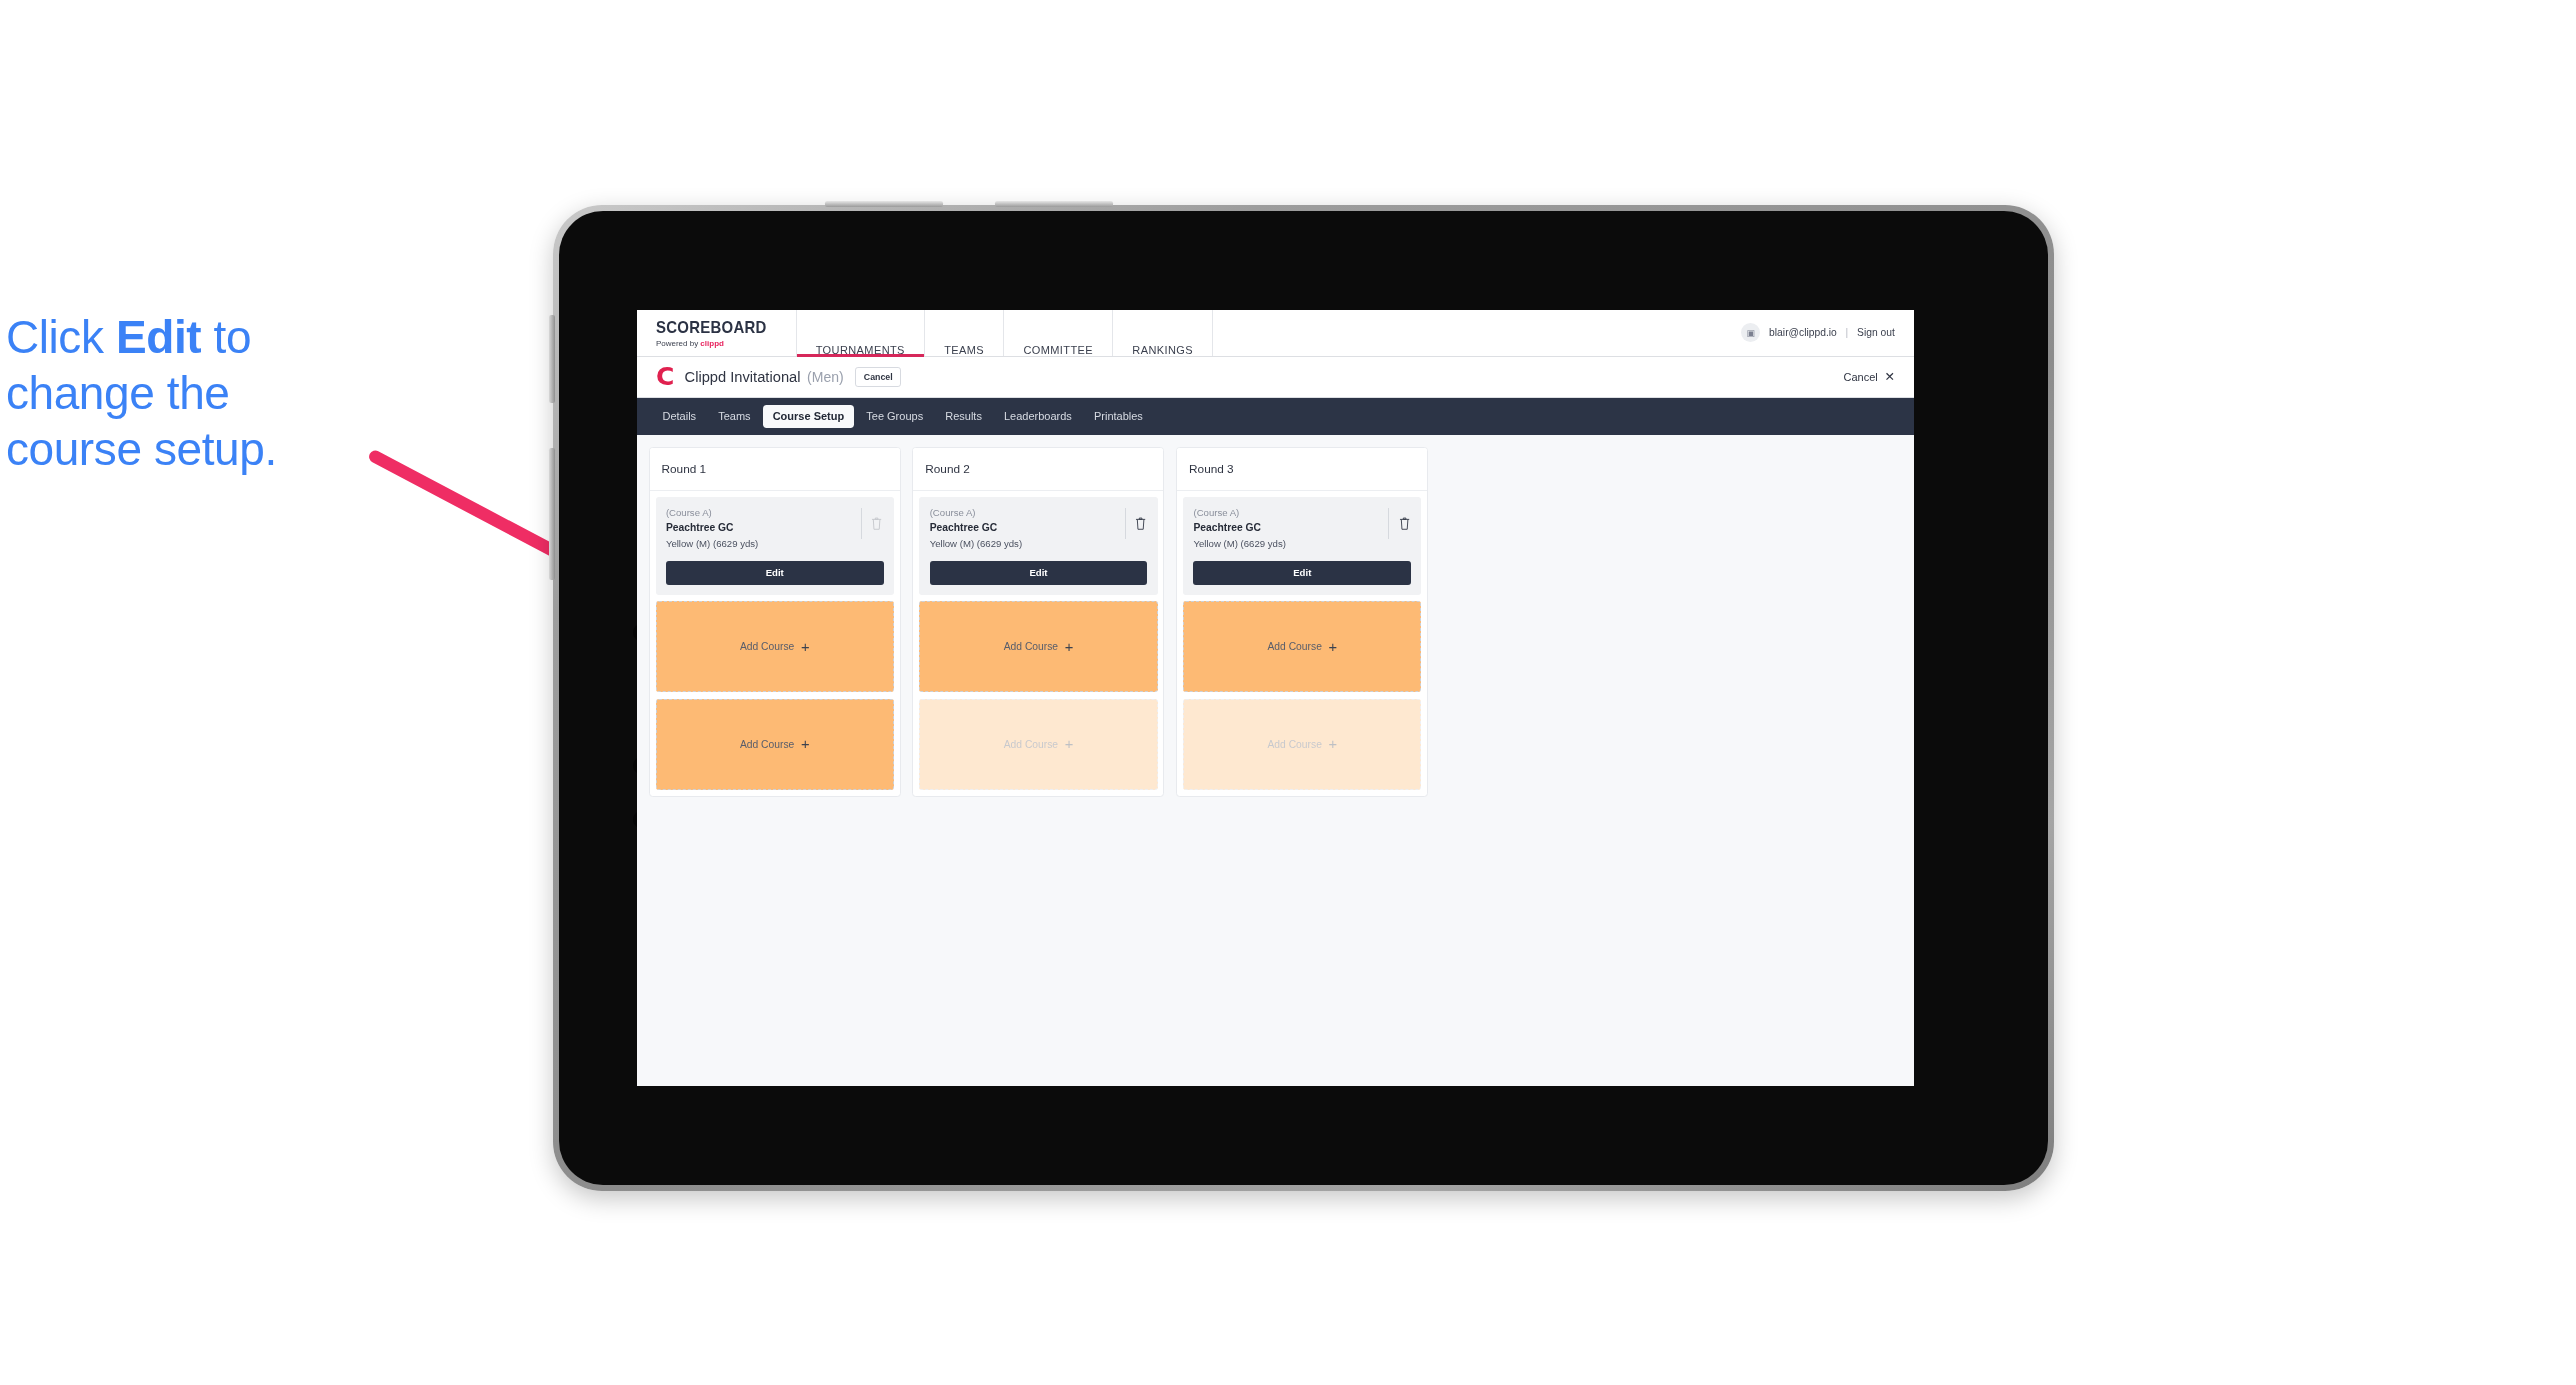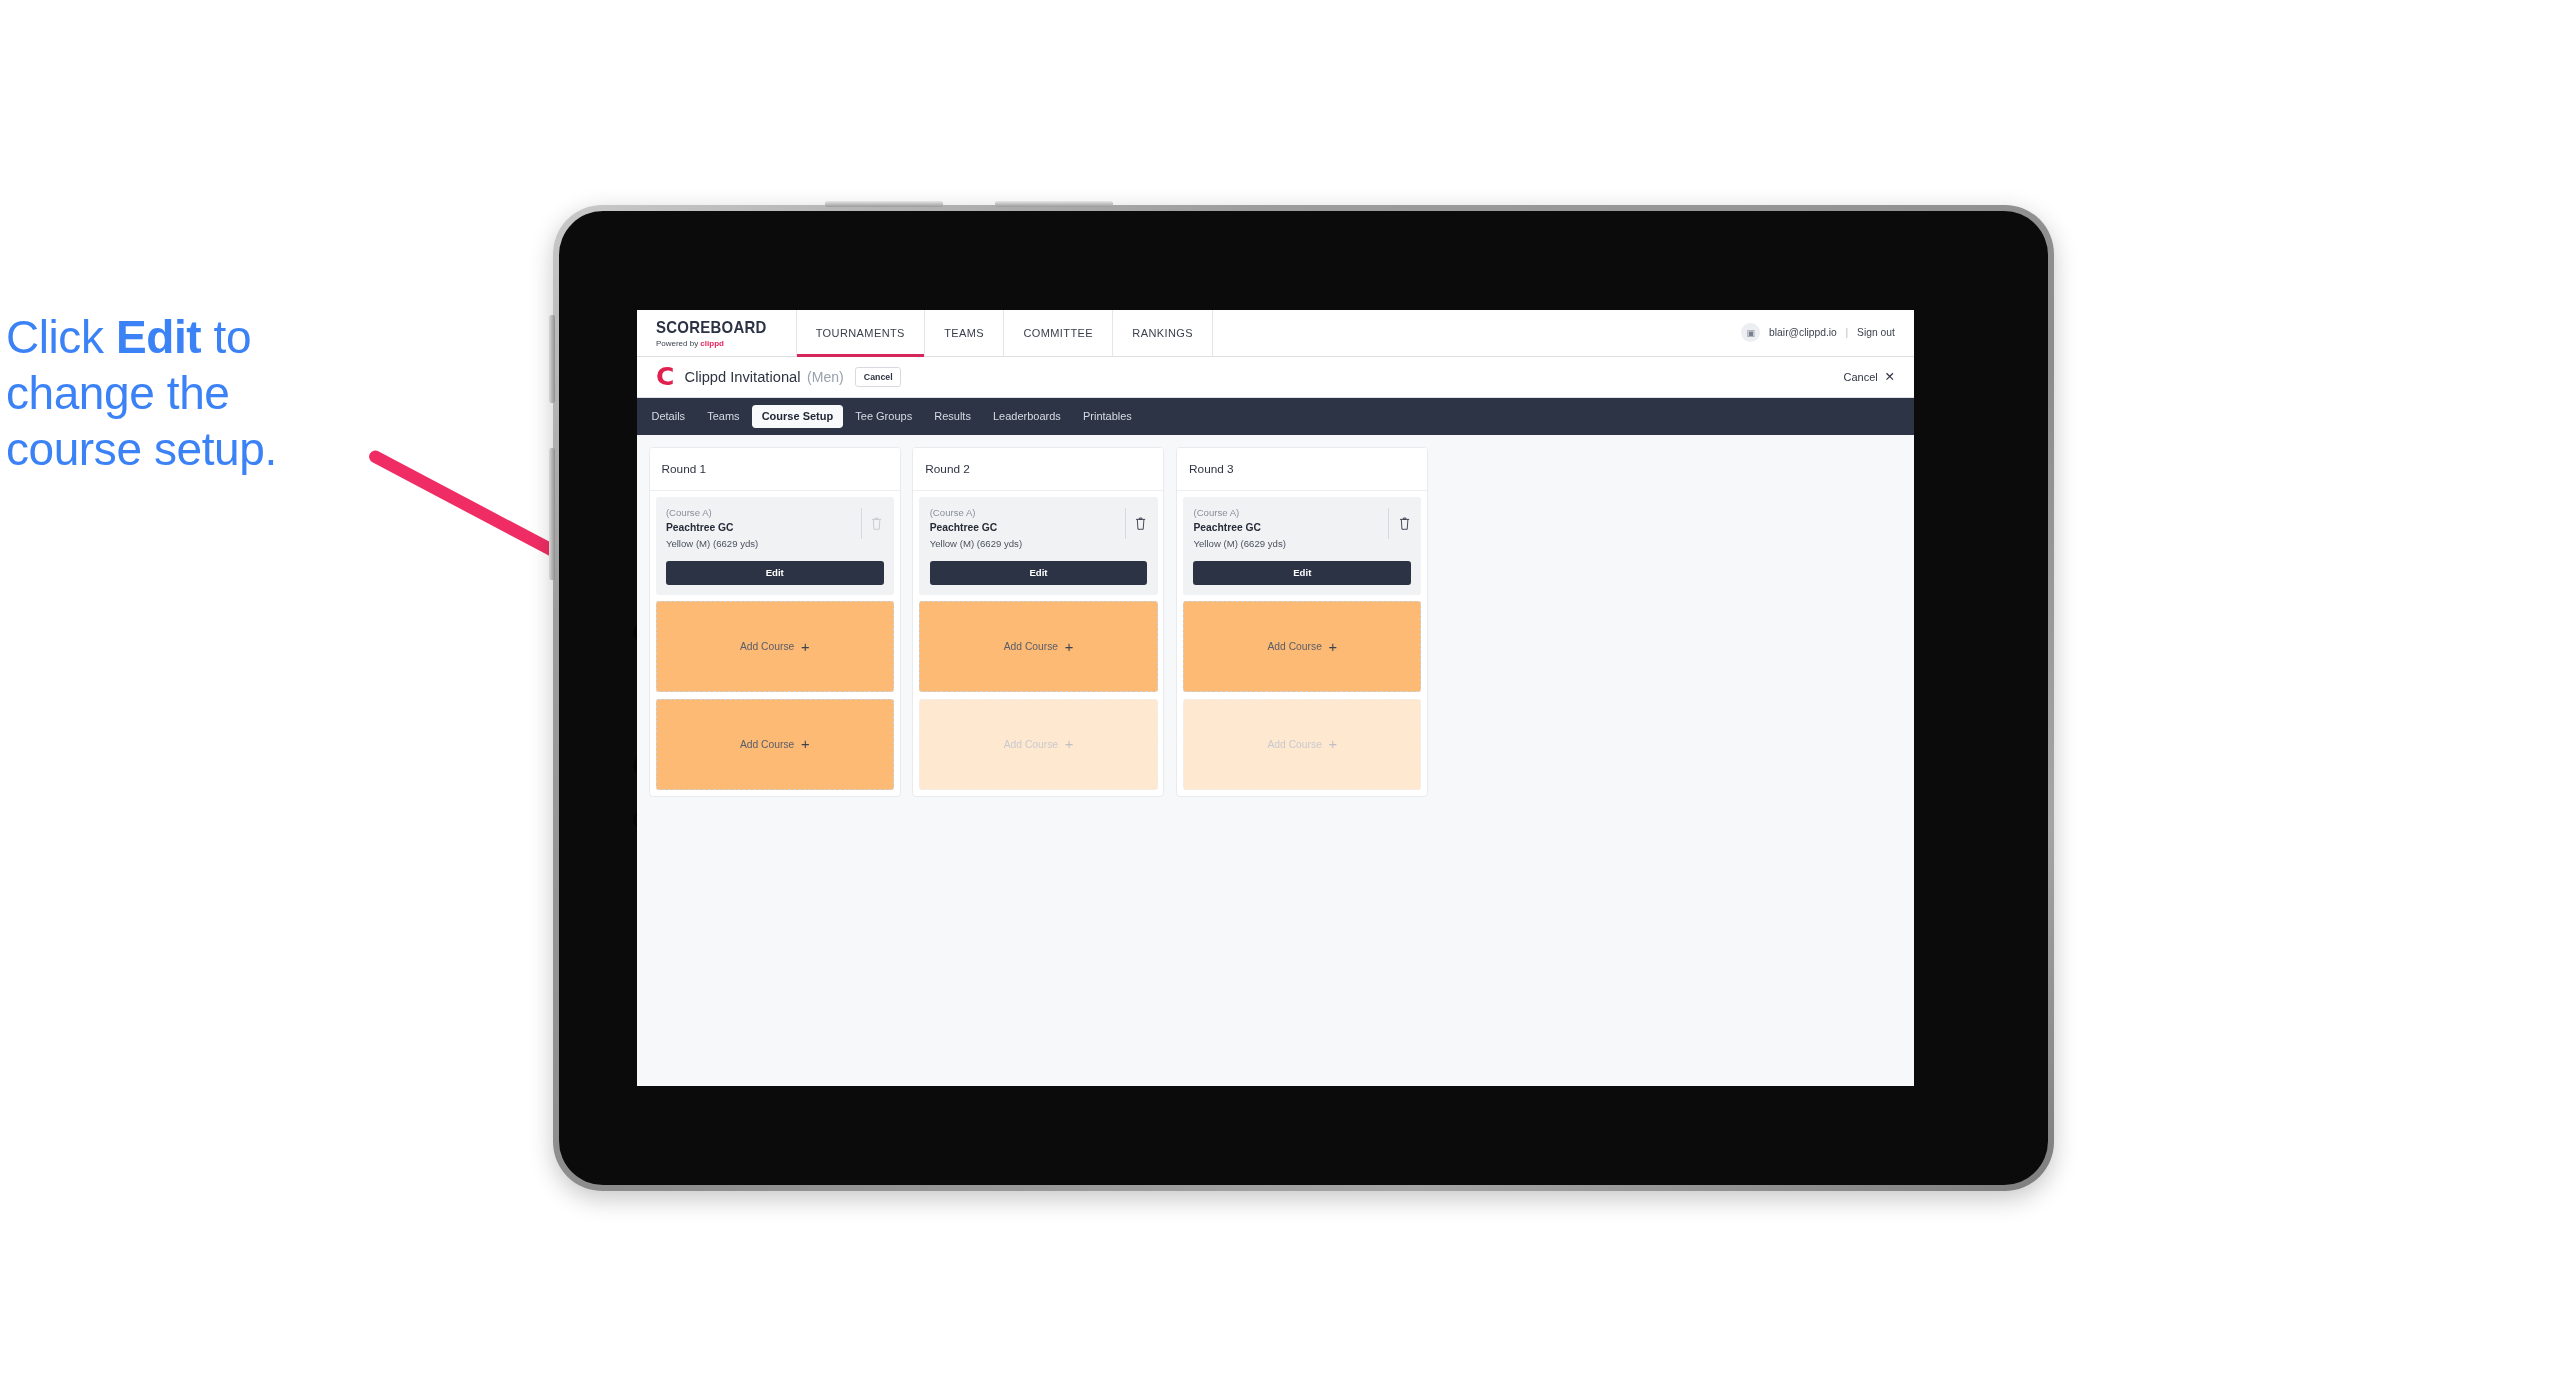--- a/index.html
+++ b/index.html
@@ -103,21 +103,21 @@
     font-size: 17px; font-weight: 700; letter-spacing: 0.3px;
     color: #2b3244;
     font-family: "Liberation Sans Narrow","Liberation Sans", sans-serif;
     transform: scaleX(0.88); transform-origin: left center;
   }
   .brand-sub { font-size: 8px; color: #3d4250; margin-top: 1.5px; }
   .brand-sub .pk { color: #e8255f; font-weight: 700; }
 
   .navtabs { display: flex; align-items: stretch; }
   .navtab {
-    display: flex; align-items: center;
+    display: flex; align-items: flex-end;
     padding: 0 19px;
     font-size: 11px; letter-spacing: 0.4px;
     color: #3a3f4d;
     border-right: 0.7px solid #e4e6ea;
     border-left: 0.7px solid #e4e6ea;
     margin-left: -0.7px;
     position: relative;
     cursor: pointer;
     background: #fff;
   }
@@ -166,21 +166,21 @@
     margin-left: auto;
     display: flex; align-items: center; gap: 6.6px;
     font-size: 11px; color: #2f3442; cursor: pointer;
   }
   .cancel .x { font-size: 12.5px; }
 
   
   .subtabs {
     height: 37px; background: #2c3446;
     display: flex; align-items: center;
-    padding: 0 5px; gap: 2.9px;
+    padding: 0 16px; gap: 2.9px;
   }
   .subtab {
     font-size: 11px; color: #d7dbe3;
     padding: 5.2px 9.6px; border-radius: 3.7px; cursor: pointer;
   }
   .subtab.active { background: #f8f9fb; color: #222836; font-weight: 600; }
 
   
   .board {
     padding: 11.8px;

